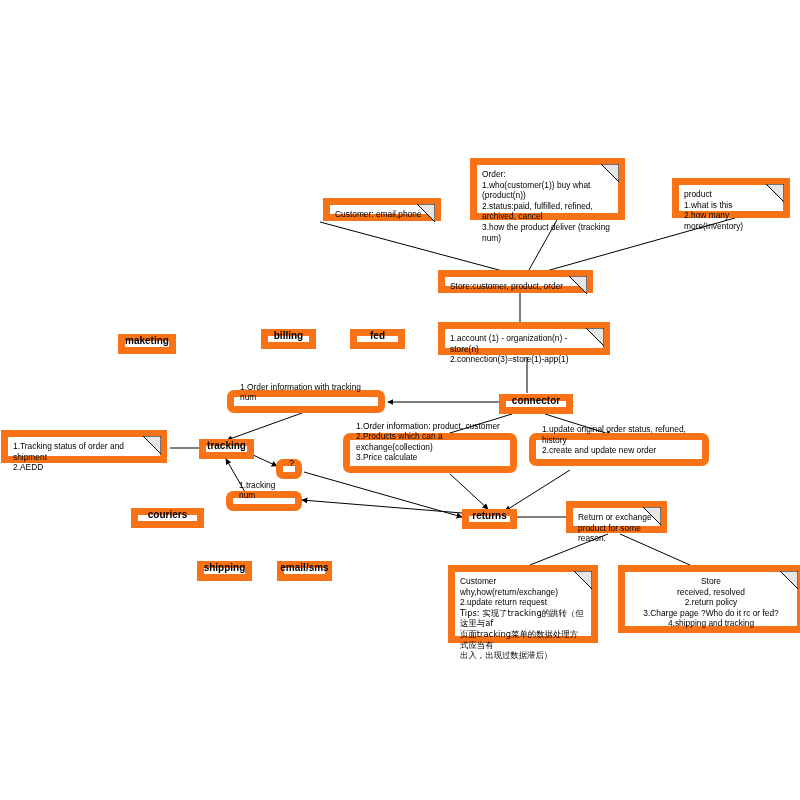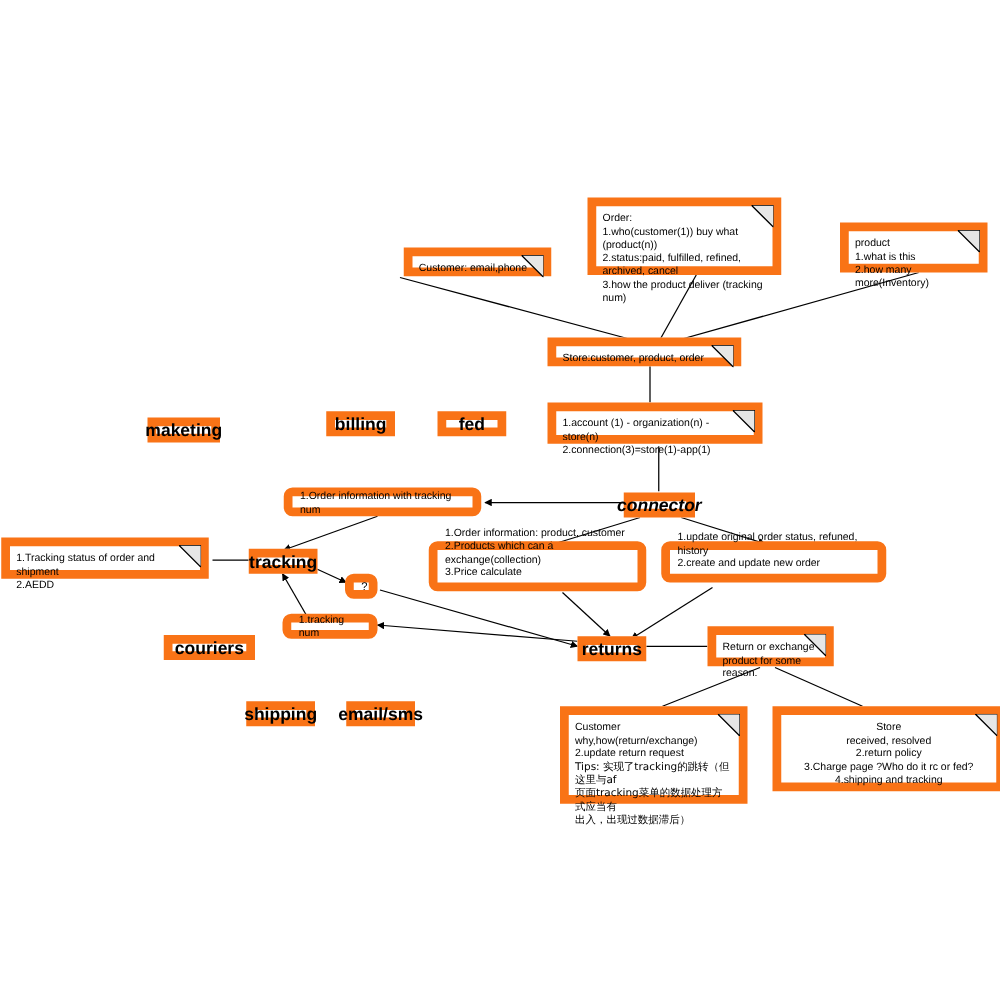--- a/index.html
+++ b/index.html
@@ -32,31 +32,31 @@
     background: #ffffff;
     border: 7px solid #f97316;
     font-size: 8.4px;
     line-height: 10.6px;
     color: #000000;
     z-index: 2;
   }
   
   .box {
     display: flex;
-    align-items: center;
+    align-items: flex-end;
     justify-content: center;
     font-weight: bold;
-    font-size: 14px;
+    font-size: 10px;
     text-align: center;
   }
   
   .rounded {
     border-radius: 7px;
     display: flex;
-    align-items: center;
+    align-items: flex-end;
     padding: 3px 6px;
   }
   .rounded.multi {
     align-items: flex-end;
     padding-top: 4px;
   }
   
   .note {
     background: #ffffff;
     padding: 4px 5px 4px 5px;
@@ -198,21 +198,21 @@
   </div>
 
   <div class="node box" style="left:261px; top:329px; width:55px; height:20px;">
     <span>billing</span>
   </div>
 
   <div class="node box" style="left:350px; top:329px; width:55px; height:20px;">
     <span>fed</span>
   </div>
 
-  <div class="node box" style="left:499px; top:394px; width:57px; height:20px;font-style:italic;">
+  <div class="node box" style="left:499px; top:394px; width:74px; height:20px;">
     <span>connector</span>
   </div>
 
   <div class="node box" style="left:199px; top:439px; width:55px; height:20px;">
     <span>tracking</span>
   </div>
 
   <div class="node box" style="left:462px; top:509px; width:55px; height:20px;">
     <span>returns</span>
   </div>

